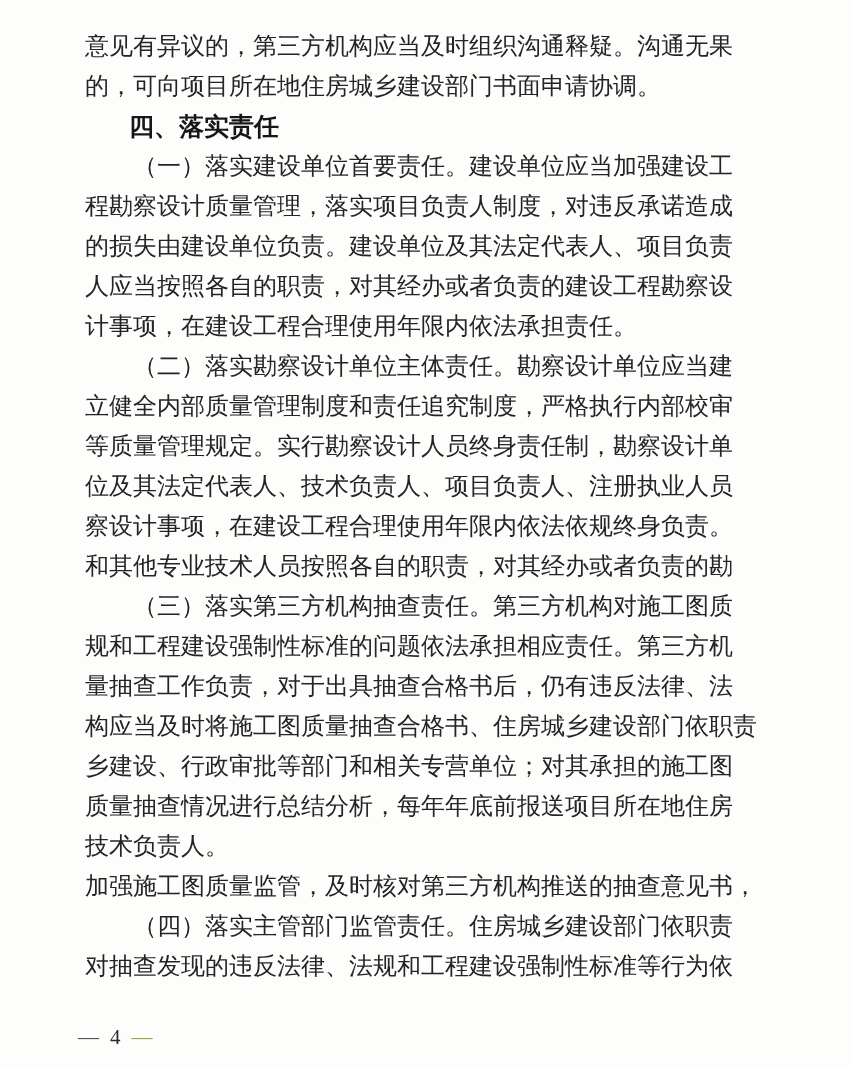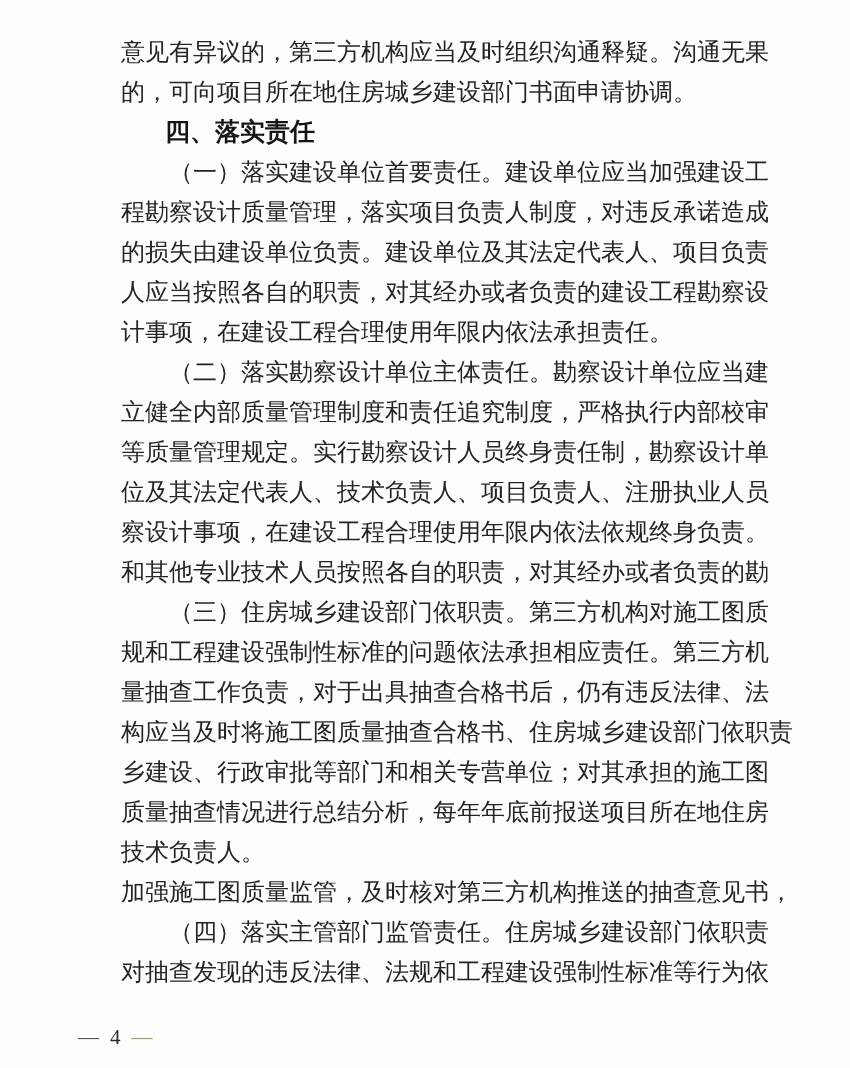--- a/index.html
+++ b/index.html
@@ -11,37 +11,36 @@
     position: relative;
     width: 850px;
     height: 1068px;
     background: #fdfdfc;
     overflow: hidden;
     font-family: "Liberation Serif", "DejaVu Serif", serif;
   }
   .doc-body {
     position: absolute;
     left: 85px;
-    top: 32px;
+    top: 26px;
     width: 680px;
-    margin-left: 36px;
   }
   .line {
     height: 40px;
     line-height: 40px;
     font-size: 24px;
     color: #242424;
     white-space: nowrap;
     letter-spacing: 0px;
   }
   .line.indent {
     padding-left: 48px;
   }
   .line.heading {
-    font-family: Liberation Serif, serif;
+    font-family: Liberation Sans, sans-serif;
     font-weight: bold;
     font-size: 25px;
     color: #161616;
     padding-left: 44px;
   }
   .footer {
     position: absolute;
     left: 78px;
     top: 1022px;
     height: 30px;
@@ -74,21 +73,21 @@
     <div class="line">程勘察设计质量管理，落实项目负责人制度，对违反承诺造成</div>
     <div class="line">的损失由建设单位负责。建设单位及其法定代表人、项目负责</div>
     <div class="line">人应当按照各自的职责，对其经办或者负责的建设工程勘察设</div>
     <div class="line">计事项，在建设工程合理使用年限内依法承担责任。</div>
     <div class="line indent">（二）落实勘察设计单位主体责任。勘察设计单位应当建</div>
     <div class="line">立健全内部质量管理制度和责任追究制度，严格执行内部校审</div>
     <div class="line">等质量管理规定。实行勘察设计人员终身责任制，勘察设计单</div>
     <div class="line">位及其法定代表人、技术负责人、项目负责人、注册执业人员</div>
     <div class="line">察设计事项，在建设工程合理使用年限内依法依规终身负责。</div>
     <div class="line">和其他专业技术人员按照各自的职责，对其经办或者负责的勘</div>
-    <div class="line indent">（三）住房城乡建设部门依职责。第三方机构对施工图质</div>
+    <div class="line indent">（三）落实第三方机构抽查责任。第三方机构对施工图质</div>
     <div class="line">规和工程建设强制性标准的问题依法承担相应责任。第三方机</div>
     <div class="line">量抽查工作负责，对于出具抽查合格书后，仍有违反法律、法</div>
     <div class="line">构应当及时将施工图质量抽查合格书、住房城乡建设部门依职责</div>
     <div class="line">乡建设、行政审批等部门和相关专营单位；对其承担的施工图</div>
     <div class="line">质量抽查情况进行总结分析，每年年底前报送项目所在地住房</div>
     <div class="line">技术负责人。</div>
     <div class="line">加强施工图质量监管，及时核对第三方机构推送的抽查意见书，</div>
     <div class="line indent">（四）落实主管部门监管责任。住房城乡建设部门依职责</div>
     <div class="line">对抽查发现的违反法律、法规和工程建设强制性标准等行为依</div>
   </div>

